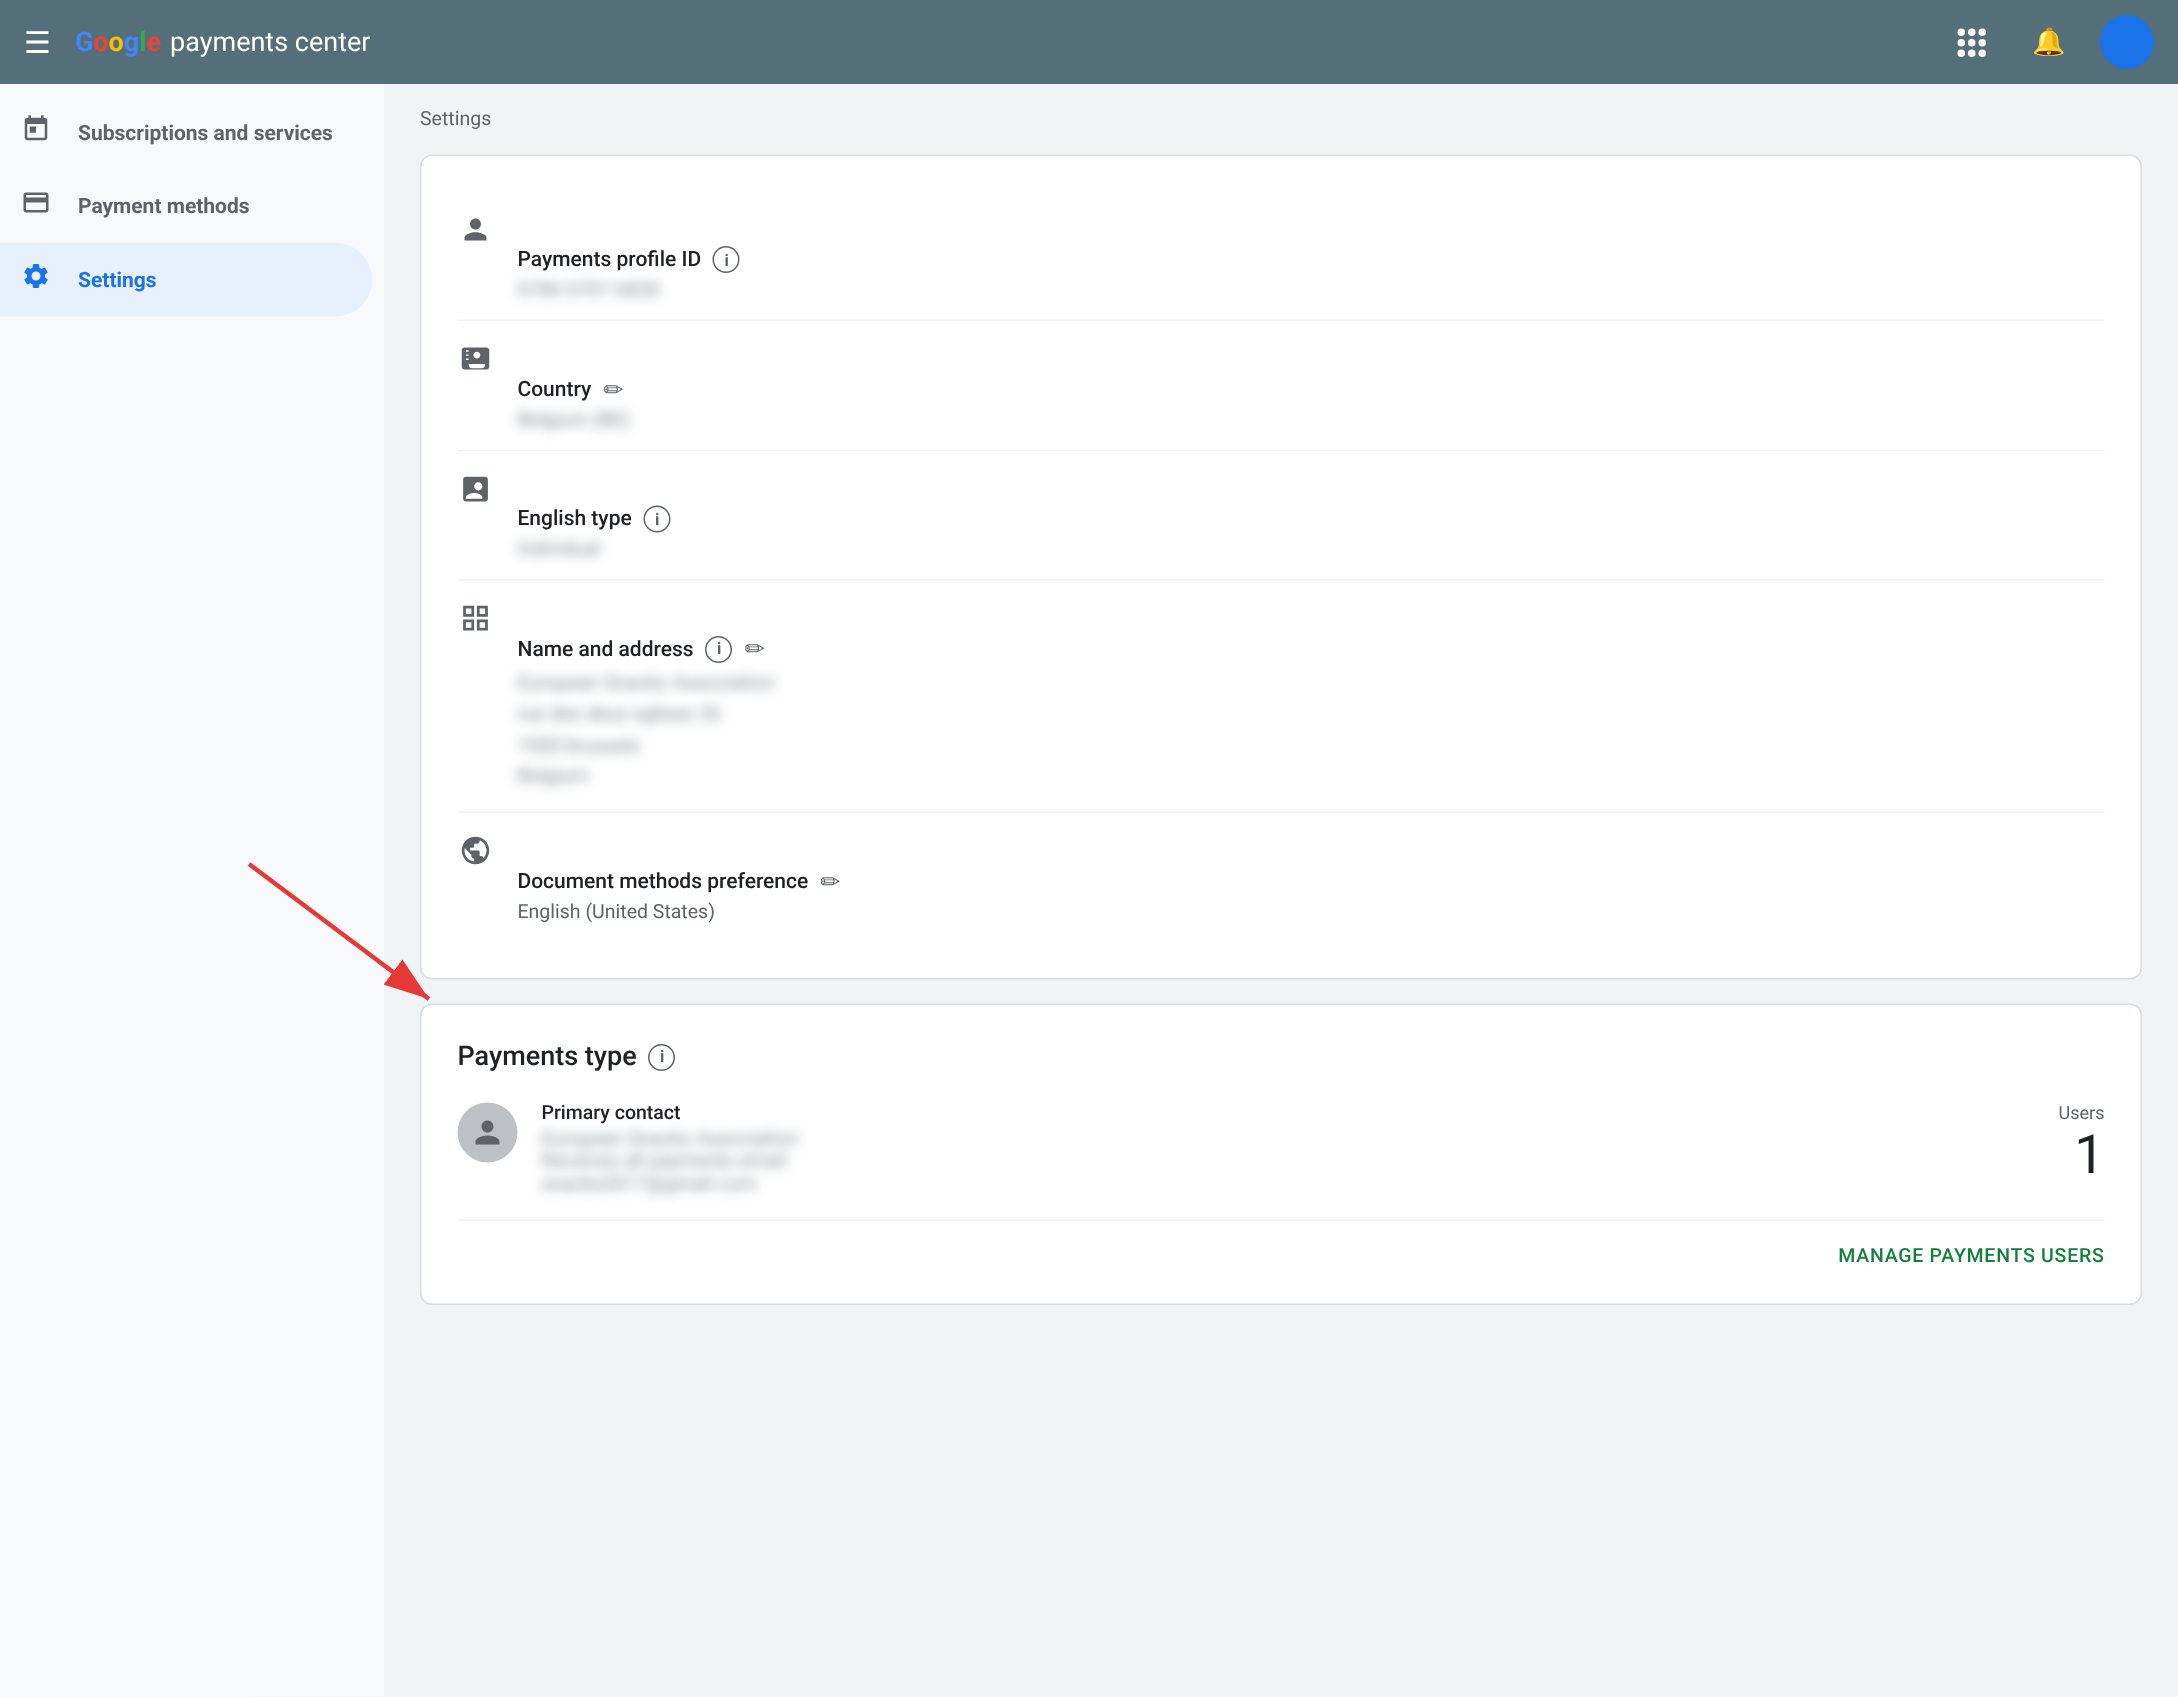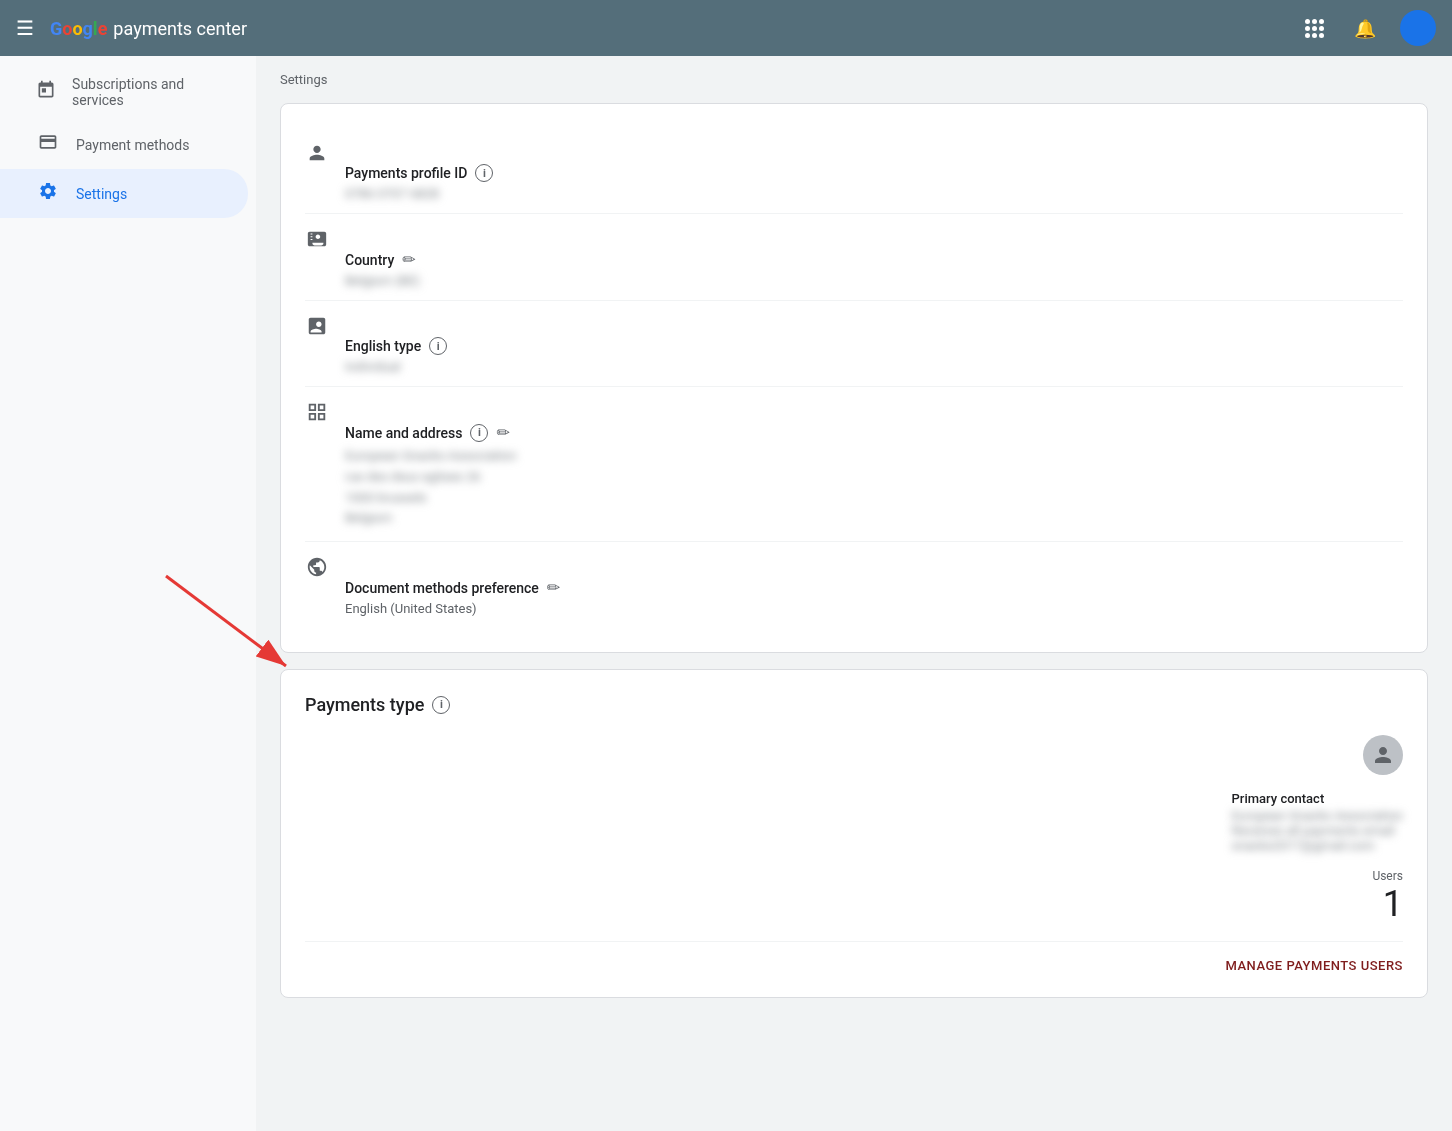--- a/index.html
+++ b/index.html
@@ -73,28 +73,28 @@
     
     .sidebar {
       width: 256px;
       background: #f8f9fa;
       flex-shrink: 0;
       padding-top: 8px;
     }
     .sidebar-item {
       display: flex;
       align-items: center;
-      padding: 12px 36px;
+      padding: 12px 12px;
       cursor: pointer;
       gap: 16px;
       color: #5f6368;
       border-radius: 0 24px 24px 0;
       margin-right: 8px;
       font-size: 14px;
-      font-weight: 400;
+      font-weight: 700;
     }
     .sidebar-item.active {
       background: #e8f0fe;
       color: #1a73e8;
     }
     .sidebar-item.active .sidebar-icon {
       color: #1a73e8;
     }
     .sidebar-icon {
       font-size: 20px;
@@ -188,23 +188,22 @@
       display: inline-flex;
       align-items: center;
       justify-content: center;
       font-size: 11px;
       font-weight: bold;
     }
 
     
     .users-row {
       display: flex;
-      align-items: flex-end;
+      align-items: flex-start;
       gap: 16px;
-      flex-direction: column;
     }
     .user-avatar {
       width: 40px;
       height: 40px;
       border-radius: 50%;
       background: #bdc1c6;
       display: flex;
       align-items: center;
       justify-content: center;
       color: #5f6368;
@@ -251,21 +250,21 @@
       color: #202124;
     }
     .card-footer {
       display: flex;
       justify-content: flex-end;
       padding-top: 16px;
       border-top: 1px solid #f1f3f4;
       margin-top: 16px;
     }
     .manage-link {
-      color: #7f1d1d;
+      color: #15803d;
       font-size: 13px;
       font-weight: 500;
       text-decoration: none;
       cursor: pointer;
       letter-spacing: 0.5px;
     }
 
     
     .grid-icon {
       display: grid;

